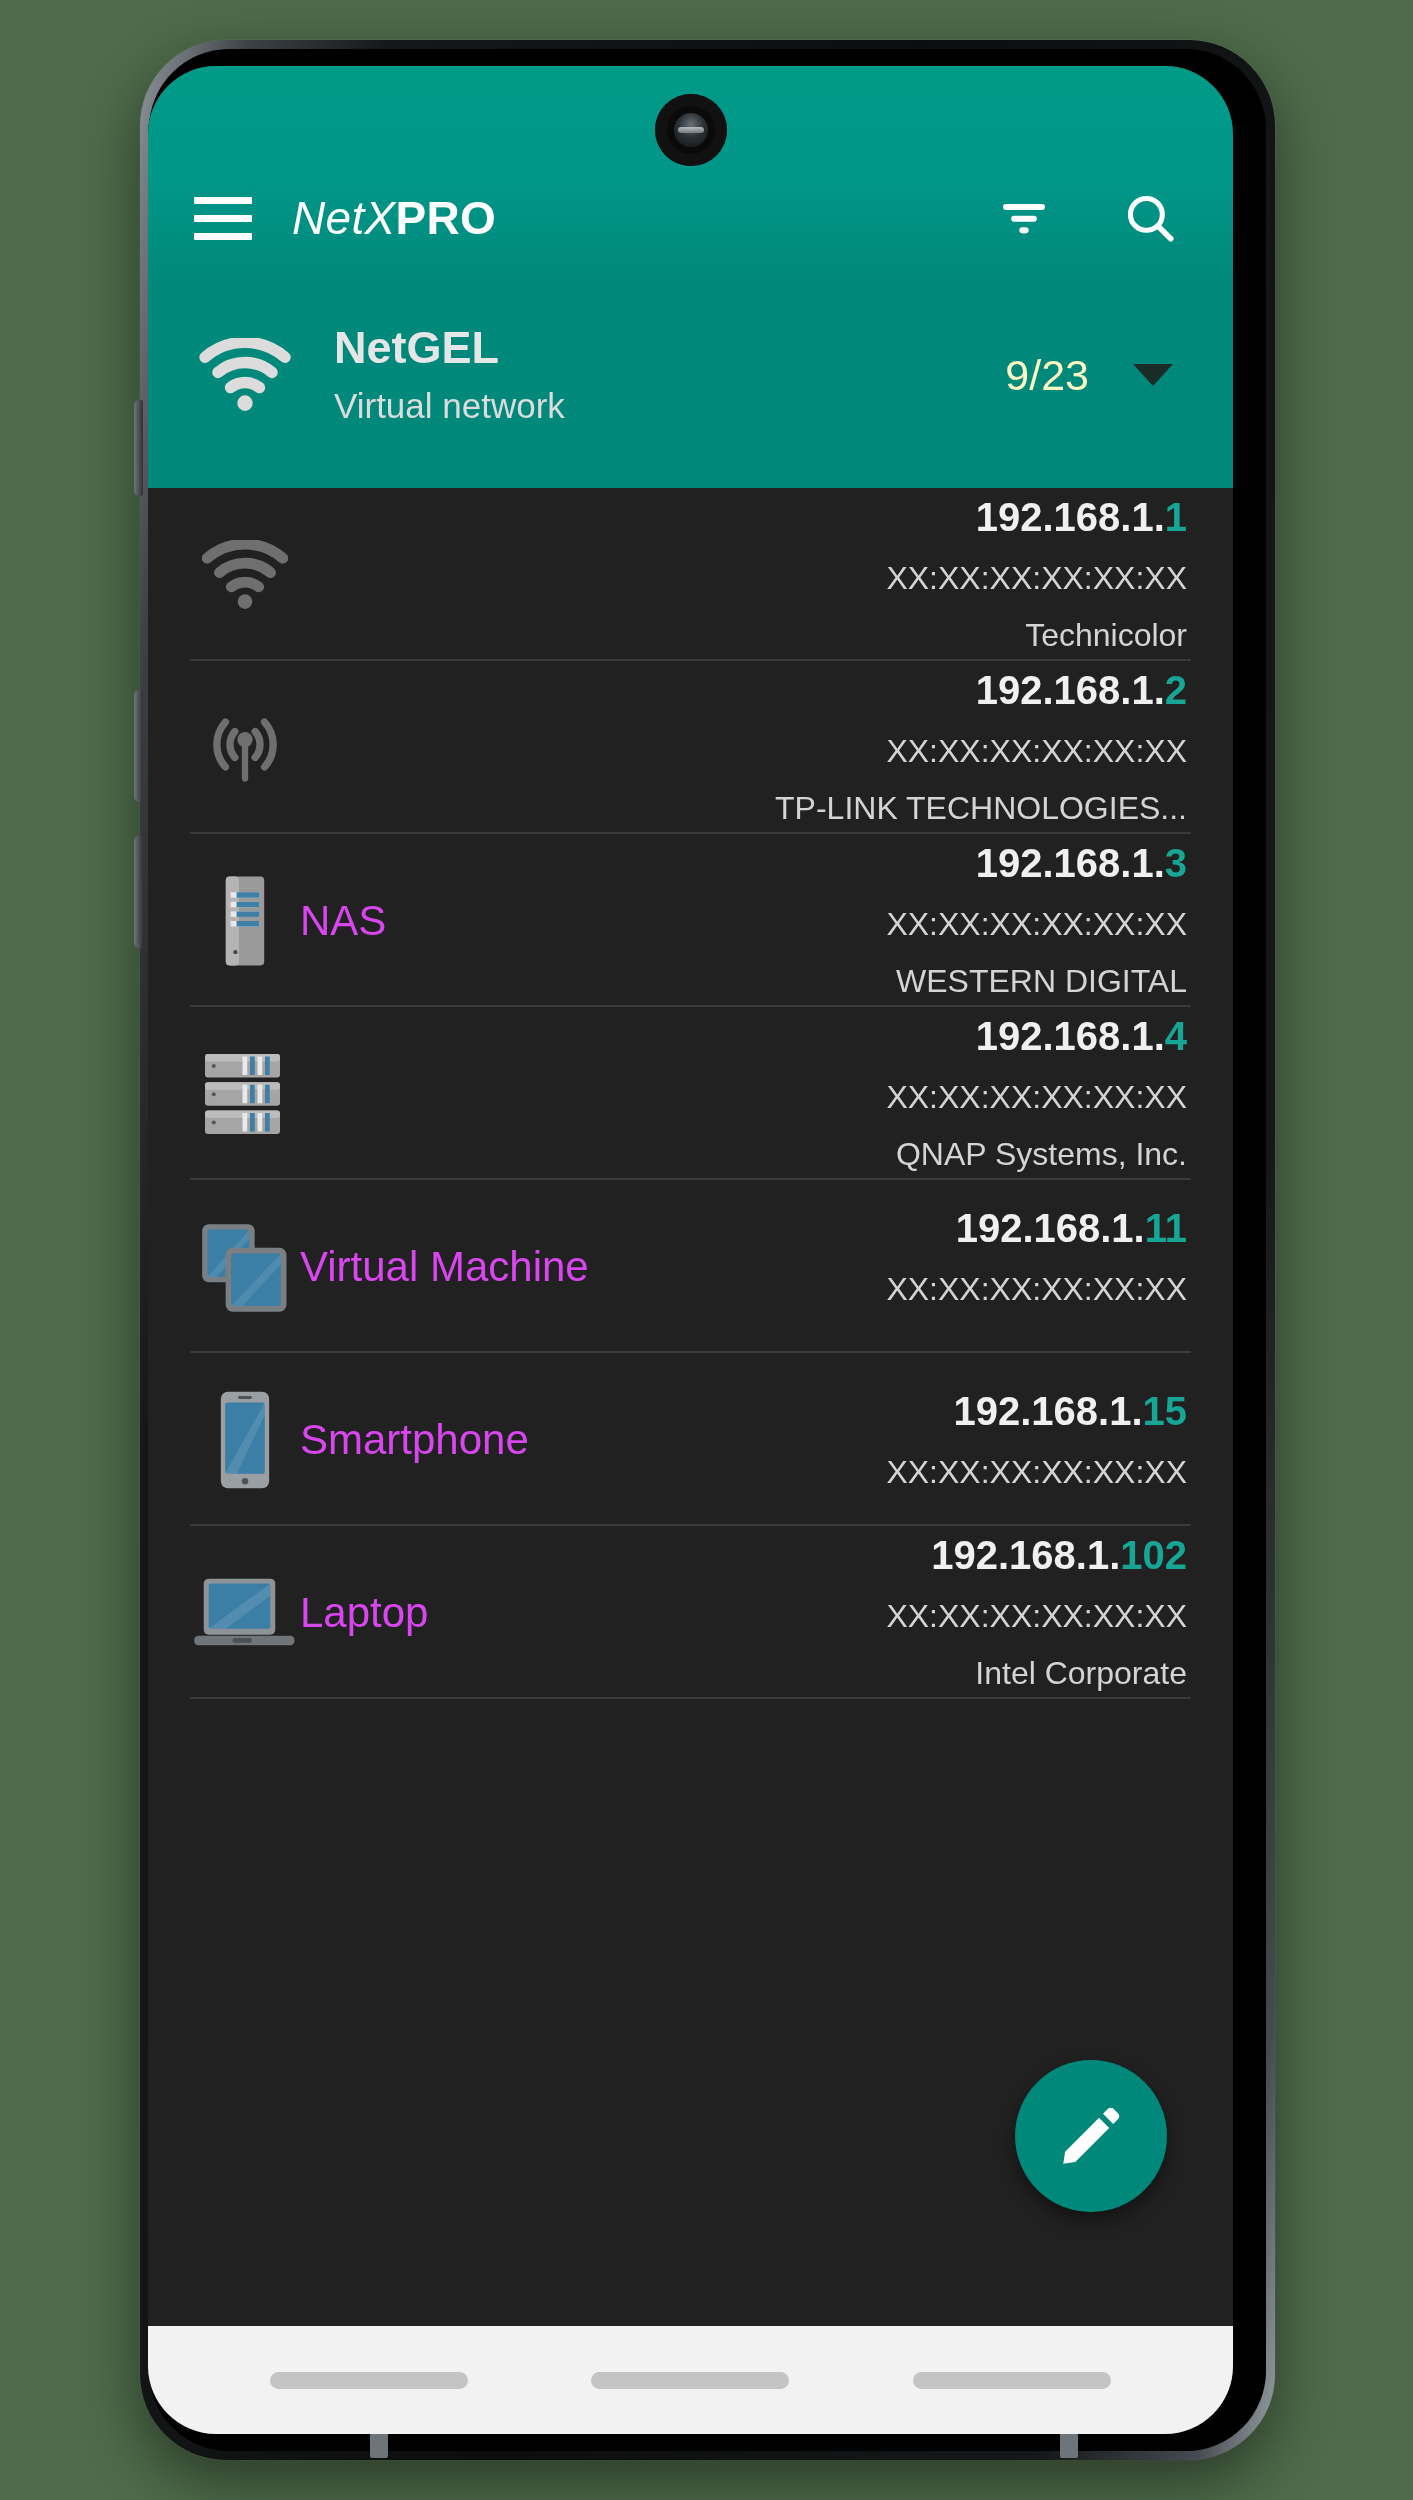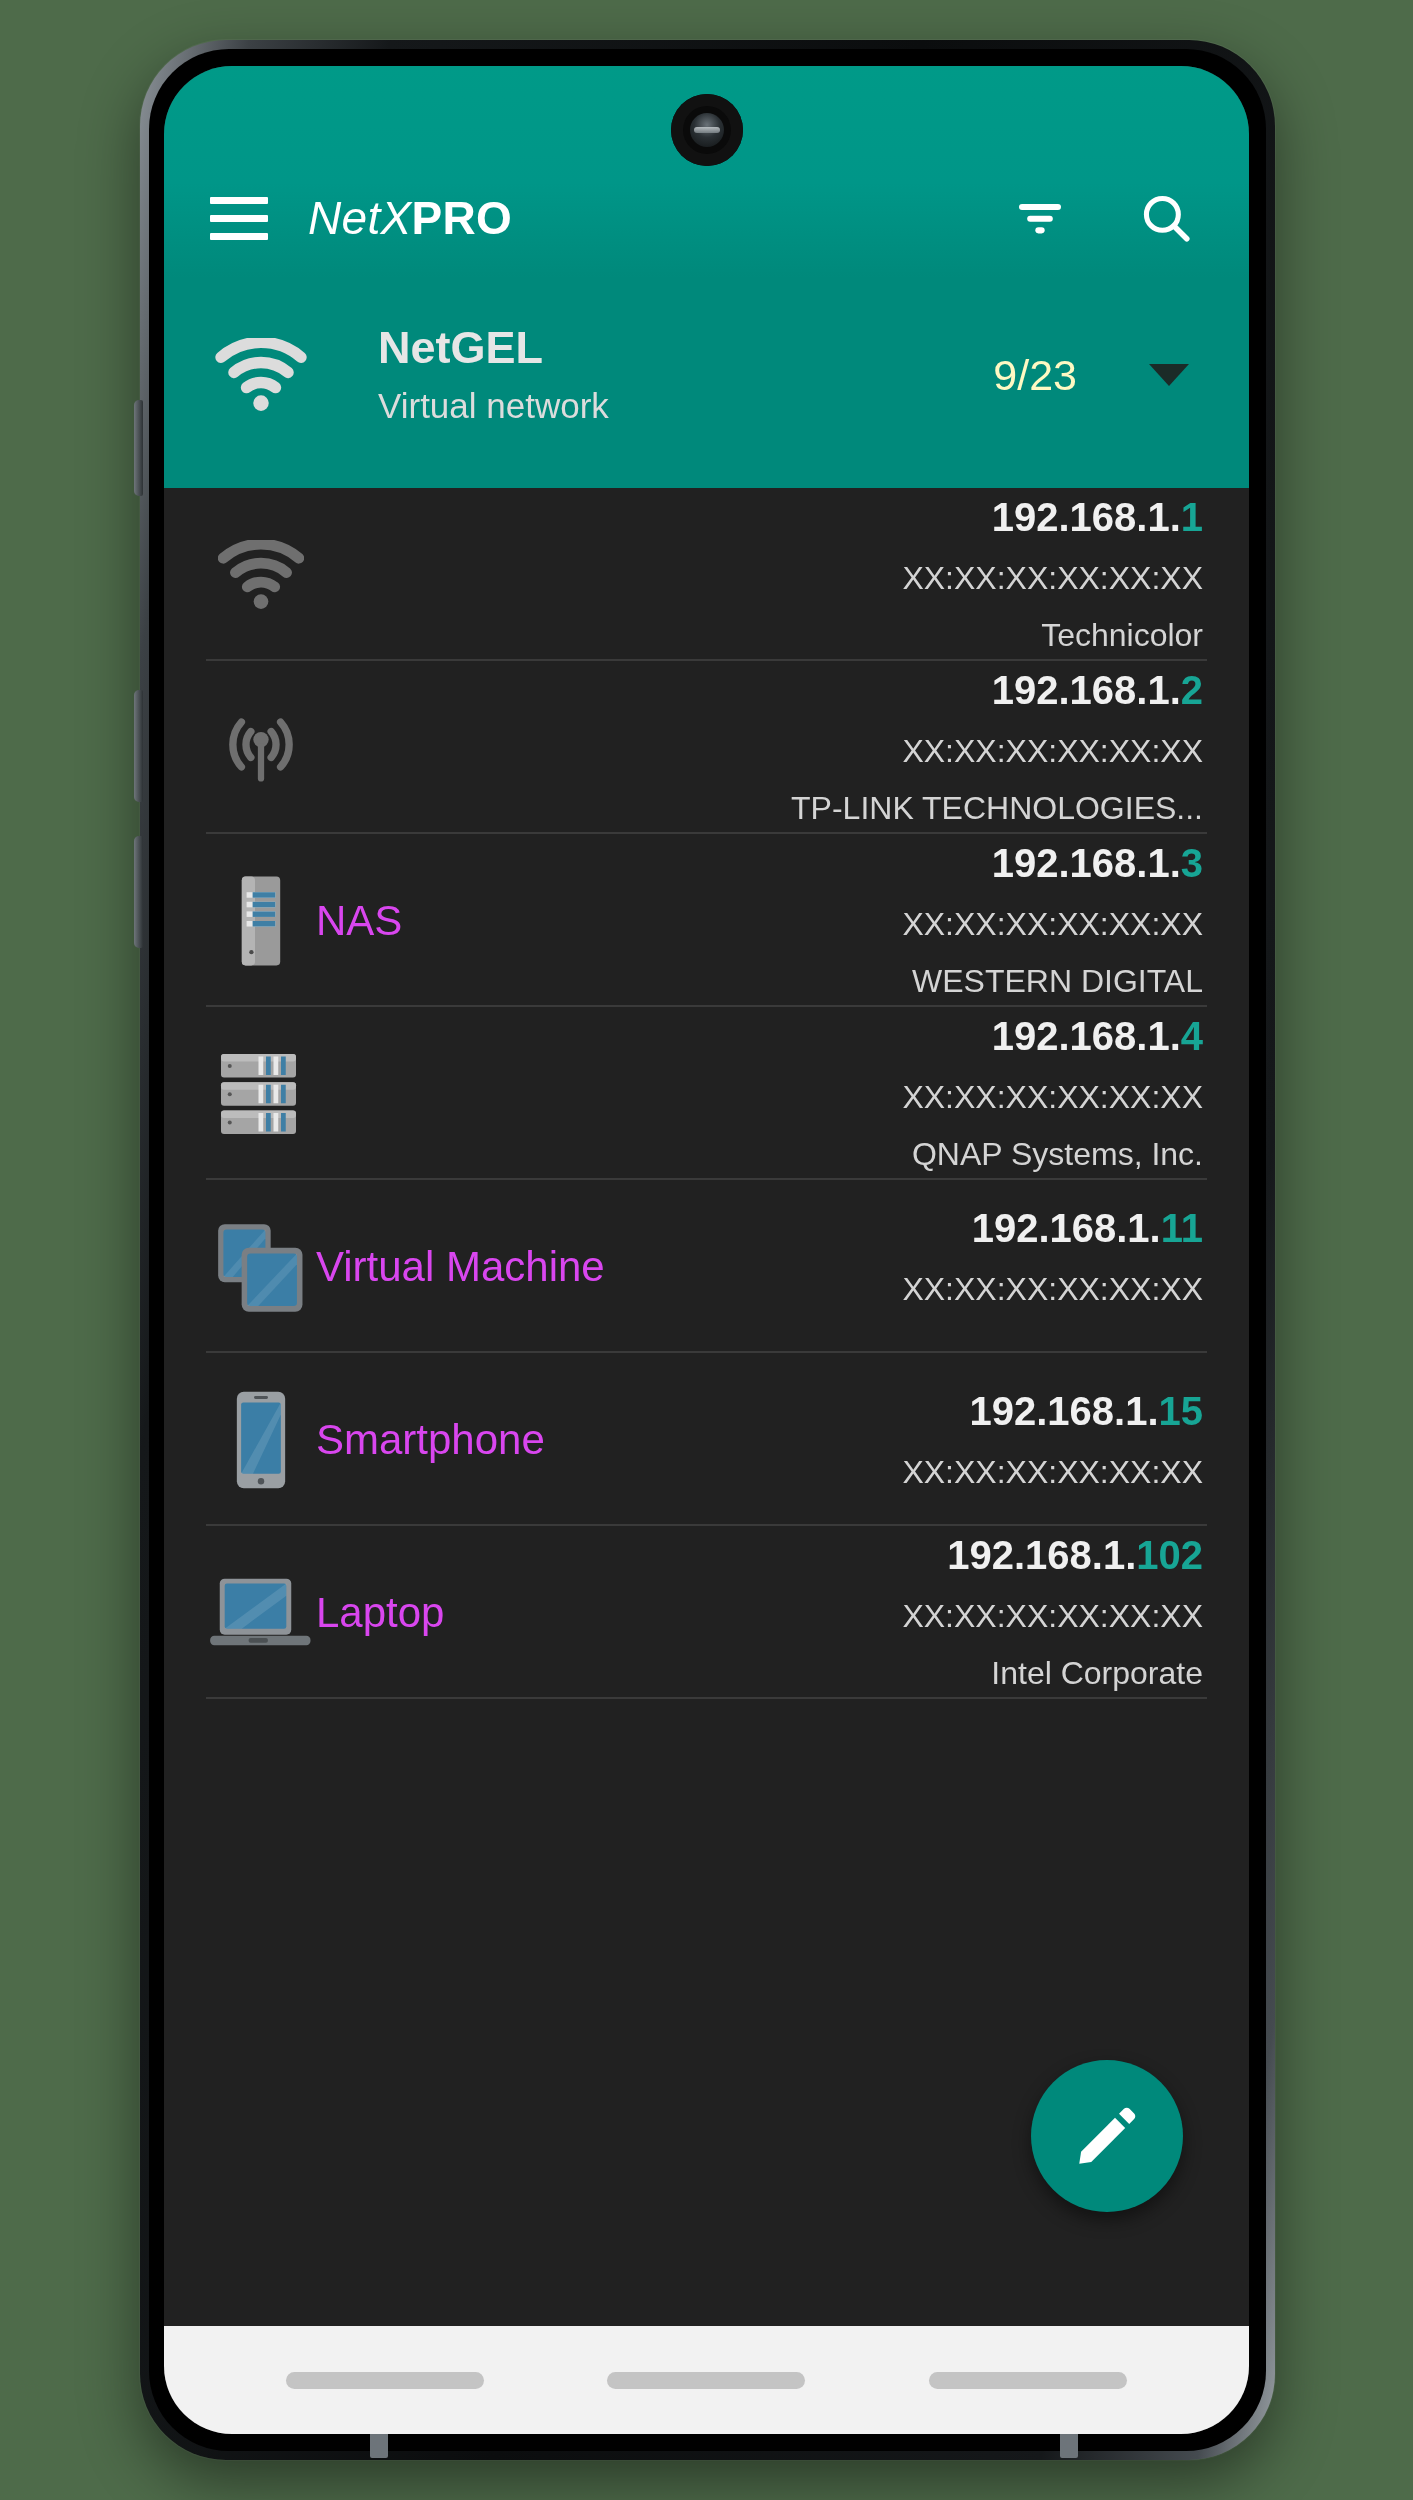--- a/index.html
+++ b/index.html
@@ -26,21 +26,21 @@
   }
   #phone-bezel {
     position: absolute;
     left: 149px; top: 49px;
     width: 1117px; height: 2402px;
     border-radius: 80px;
     background: #000;
   }
   #phone-screen {
     position: absolute;
-    left: 164px; top: 66px;
+    left: 148px; top: 66px;
     width: 1085px; height: 2368px;
     border-radius: 68px;
     overflow: hidden;
     background: #1f1f1f;
   }
   
   .side-btn {
     position: absolute;
     left: 134px;
     width: 9px;
@@ -123,21 +123,20 @@
   }
   #filter-button { margin-right: 52px; }
 
   
   #network-header {
     flex: 0 0 auto;
     height: 210px;
     background: #00897b;
     display: flex; align-items: center;
     padding: 0 46px 16px 42px;
-    gap: 28px;
   }
   #network-wifi-icon { width: 110px; display: flex; justify-content: center; flex: 0 0 auto; }
   #network-text { margin-left: 34px; flex: 1 1 auto; min-width: 0; }
   #network-name {
     font-size: 45px; font-weight: 700; color: #e6e6e6;
     line-height: 1.05; white-space: nowrap;
   }
   #network-subtitle {
     margin-top: 14px;
     font-size: 35px; color: #dcdcdc; font-weight: 400;

